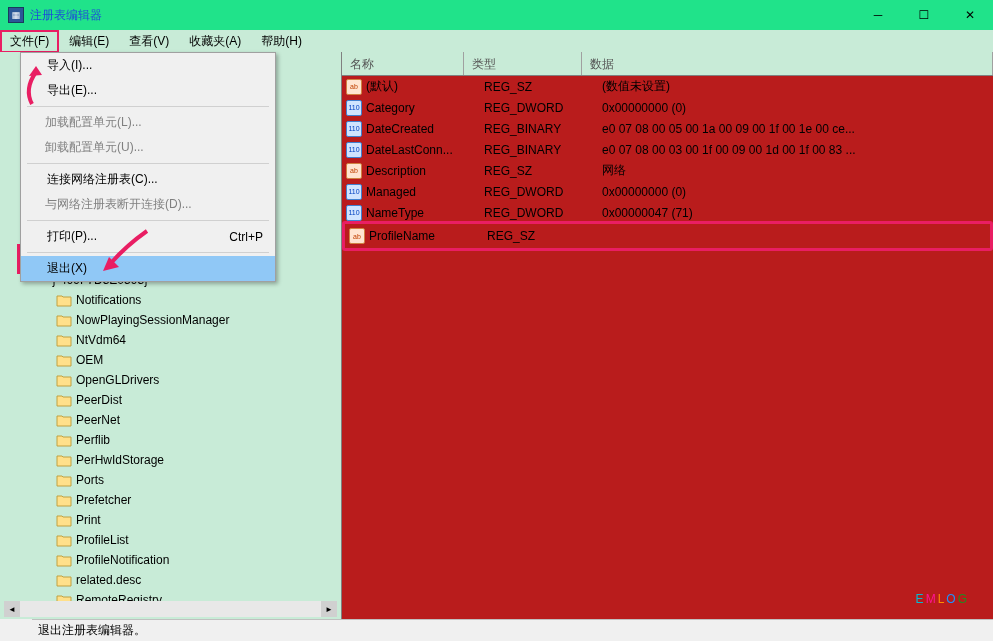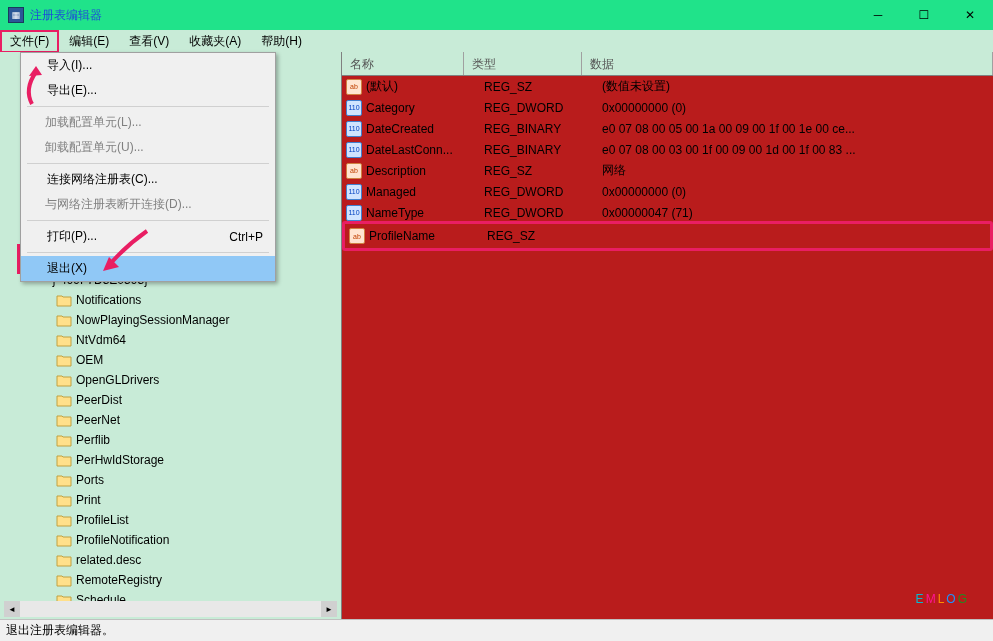--- a/index.html
+++ b/index.html
@@ -44,21 +44,21 @@
 .list-body { position: absolute; top: 24px; left: 0; right: 0; bottom: 0; }
 .list-row { height: 21px; display: flex; align-items: center; padding-left: 4px; }
 .list-row.highlighted { border: 3px solid #e91e63; border-radius: 3px; margin: -2px 0; height: 30px; }
 .val-icon { width: 16px; height: 16px; margin-right: 4px; display: inline-flex; align-items: center; justify-content: center; font-size: 7px; border-radius: 2px; border: 1px solid; flex-shrink: 0; }
 .val-icon.sz { background: #ffe4d0; border-color: #d08040; color: #c04000; }
 .val-icon.bin { background: #d0e4ff; border-color: #4080d0; color: #0040c0; }
 .list-row .col-name { width: 118px; overflow: hidden; text-overflow: ellipsis; white-space: nowrap; }
 .list-row .col-type { width: 118px; }
 .list-row .col-data { flex: 1; overflow: hidden; text-overflow: ellipsis; white-space: nowrap; }
 
-.statusbar { height: 22px; background: #f0f0f0; border-top: 1px solid #c0c0c0; display: flex; align-items: center; padding-left: 6px; }
+.statusbar { height: 22px; background: #f0f0f0; border-top: 1px solid #c0c0c0; display: flex; align-items: center; padding-left: 6px; margin-left: 32px; }
 
 .scrollbar-h { position: absolute; bottom: 2px; left: 4px; right: 4px; height: 16px; background: #e8e8e8; display: flex; align-items: center; }
 .scroll-btn { width: 16px; height: 16px; background: #d0d0d0; display: flex; align-items: center; justify-content: center; font-size: 8px; }
 
 .arrow-red { position: absolute; z-index: 20; }
 .arrow1 { top: 12px; left: 12px; }
 .arrow2 { top: 175px; left: 97px; }
 
 .watermark { position: absolute; right: 24px; bottom: 28px; font-family: Arial Black, sans-serif; font-size: 42px; font-weight: 400; letter-spacing: 2px; }
 .watermark span:nth-child(1){color:#00bcd4;}
@@ -215,20 +215,29 @@
             </span>
             <span>Ports</span>
           </div>
           <div class="tree-row">
             <span class="tree-expander"></span>
             <span class="tree-folder">
               <svg width="16" height="13" viewBox="0 0 16 13">
                 <path d="M1 2 L6 2 L7 3 L15 3 L15 12 L1 12 Z" fill="#ffe08a" stroke="#c0a040"></path>
               </svg>
             </span>
+            <span>Prefetcher</span>
+          </div>
+          <div class="tree-row">
+            <span class="tree-expander"></span>
+            <span class="tree-folder">
+              <svg width="16" height="13" viewBox="0 0 16 13">
+                <path d="M1 2 L6 2 L7 3 L15 3 L15 12 L1 12 Z" fill="#ffe08a" stroke="#c0a040"></path>
+              </svg>
+            </span>
             <span>Print</span>
           </div>
           <div class="tree-row">
             <span class="tree-expander"></span>
             <span class="tree-folder">
               <svg width="16" height="13" viewBox="0 0 16 13">
                 <path d="M1 2 L6 2 L7 3 L15 3 L15 12 L1 12 Z" fill="#ffe08a" stroke="#c0a040"></path>
               </svg>
             </span>
             <span>ProfileList</span>

